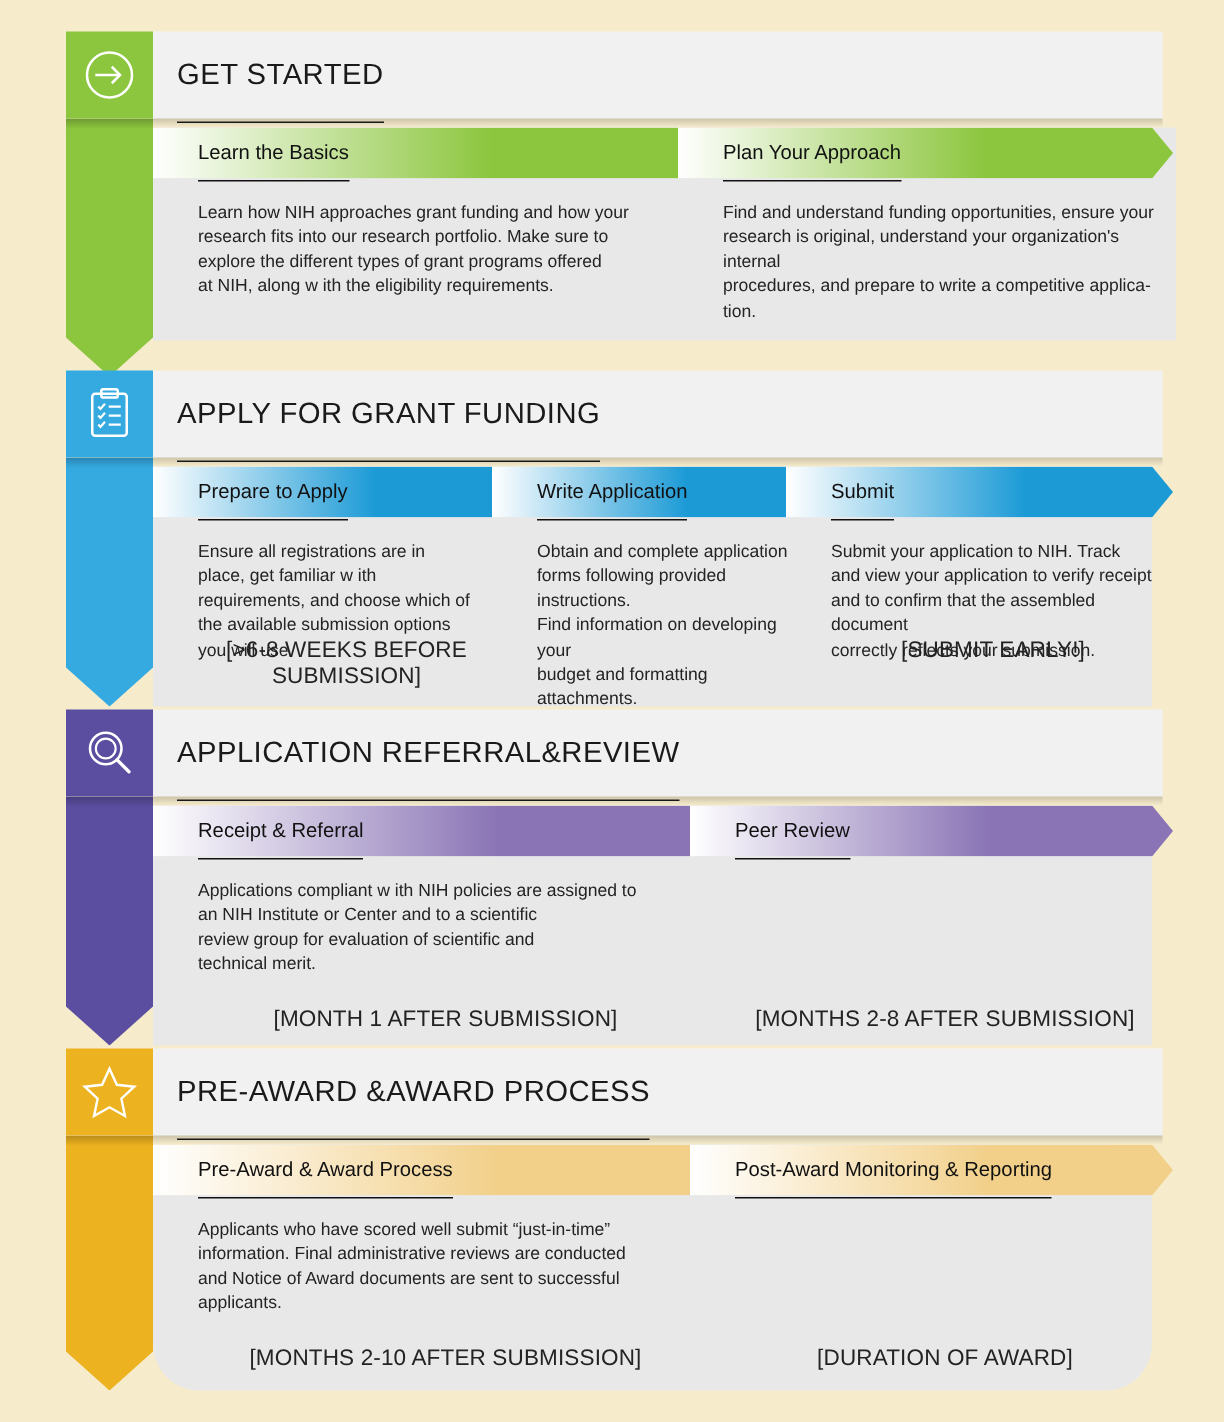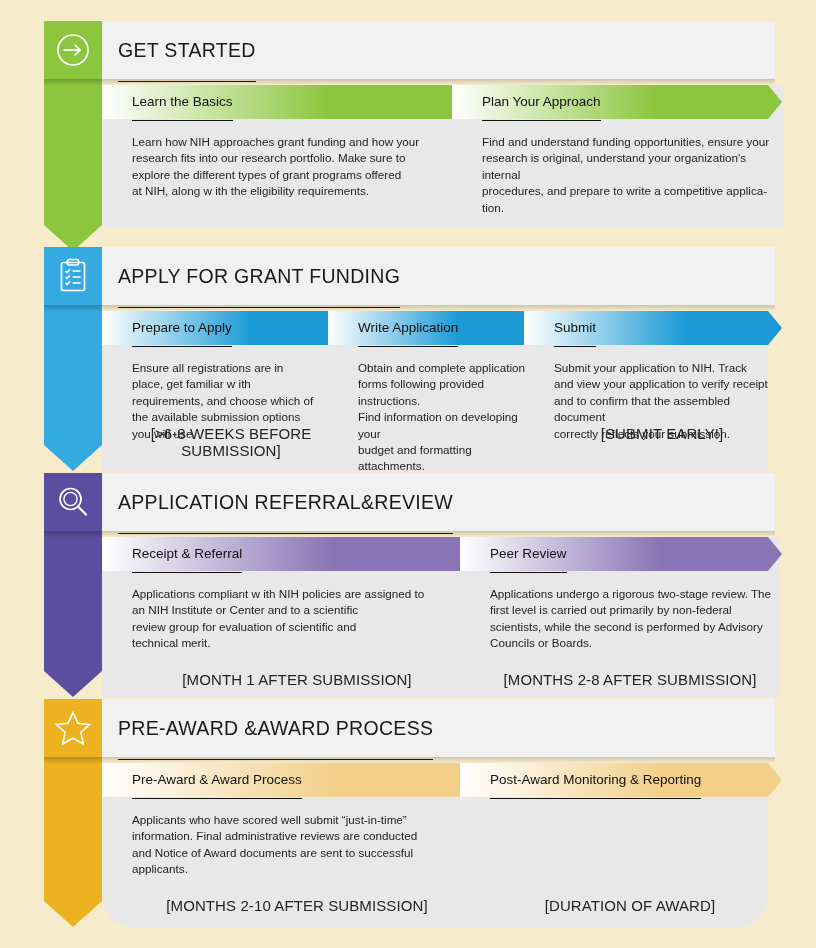--- a/index.html
+++ b/index.html
@@ -156,36 +156,32 @@
             <polyline points="12.5,21 14,22.6 17,19.2"></polyline>
             <line x1="19.5" y1="21" x2="27.5" y2="21"></line>
             <polyline points="12.5,27 14,28.6 17,25.2"></polyline>
             <line x1="19.5" y1="27" x2="27.5" y2="27"></line>
           </g>
         </svg>
       </div>
     </div>
     <div class="section" style="top: 0px;">
       <div class="rail" style="top: 531px; height: 166px; background: rgb(91, 78, 160);"></div>
-      <div class="panel" style="top: 537px; height: 160px; padding-left: 12px;">
+      <div class="panel" style="top: 537px; height: 160px;">
         <div class="ribbon">
           <div class="chev" style="left: 0px; width: 372px; background: linear-gradient(90deg, rgb(255, 255, 255) 0%, rgb(138, 116, 181) 62%, rgb(138, 116, 181) 100%);"></div>
           <div class="chev-label" style="left: 30px;">Receipt &amp; Referral</div>
           <div class="chev" style="left: 358px; width: 322px; background: linear-gradient(90deg, rgb(255, 255, 255) 0%, rgb(138, 116, 181) 62%, rgb(138, 116, 181) 100%);"></div>
           <div class="chev-label" style="left: 388px;">Peer Review</div>
         </div>
         <div class="body-text" style="left: 30px; top: 49px; width: 338px;">Applications compliant  w ith NIH policies are assigned to
 an NIH  Institute  or Center and to  a scientific
 review group for evaluation of scientific and
 technical merit.</div>
         <div class="time-note" style="left: 16px; width: 358px; top: 134px;">[MONTH  1 AFTER SUBMISSION]</div>
-        <div class="body-text" style="left: 388px; top: 49px; width: 288px;">Applications undergo a rigorous two-stage review. The
-first level is carried out primarily by non-federal
-scientists, while the  second is performed by Advisory
-Councils or Boards.</div>
         <div class="time-note" style="left: 374px; width: 308px; top: 134px;">[MONTHS  2-8 AFTER SUBMISSION]</div>
       </div>
       <div class="head-bar" style="top: 473px;">
         <div class="head-title">APPLICATION REFERRAL&amp;REVIEW</div>
       </div>
       <div class="tile-shadow" style="top: 531px;"></div>
       <div class="icon-tile" style="top: 473px; background: rgb(91, 78, 160);">
         <svg width="40" height="40" viewBox="0 0 40 40">
           <circle cx="17.5" cy="17" r="10.5" fill="none" stroke="#fff" stroke-width="1.7"></circle>
           <circle cx="17.5" cy="17" r="6.6" fill="none" stroke="#fff" stroke-width="1.4"></circle>

